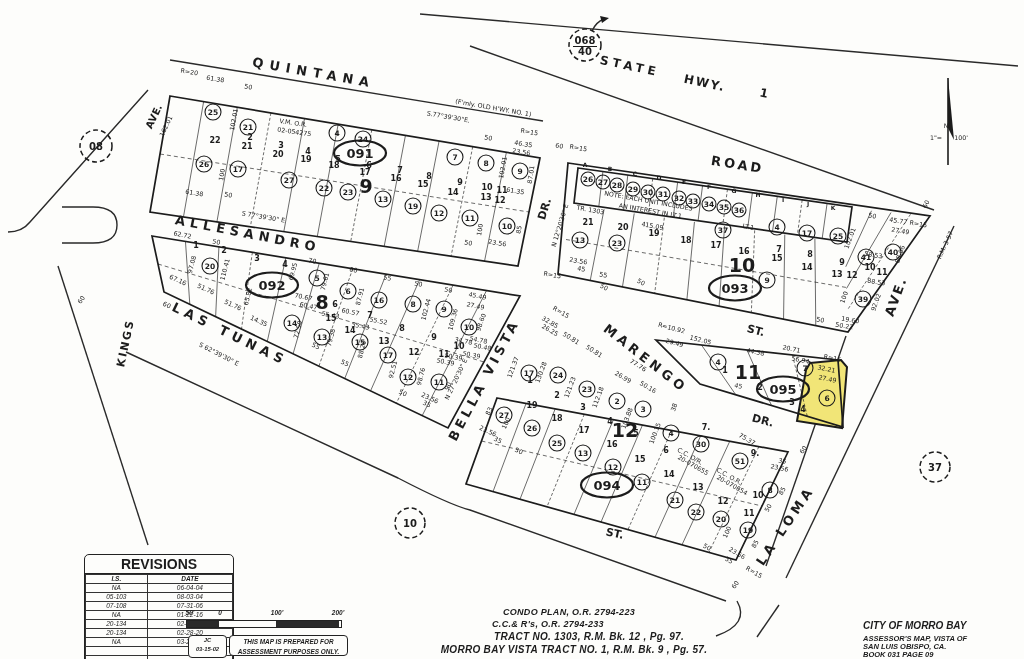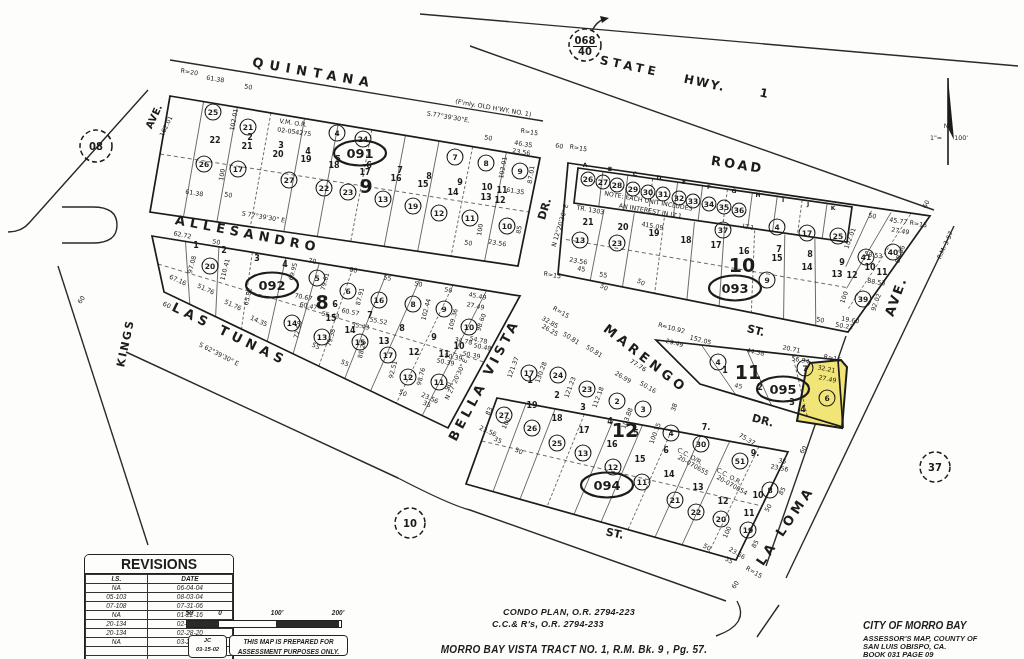--- a/index.html
+++ b/index.html
@@ -625,19 +625,20 @@
 
   <div class="jcbox">
     <div>JC</div>
     <div>03-15-02</div>
   </div>
 
   <div class="discbox">THIS MAP IS PREPARED FOR ASSESSMENT PURPOSES ONLY.</div>
 
   <div class="note" style="left:430px;top:607px;width:278px">CONDO PLAN, O.R. 2794-223</div>
   <div class="note" style="left:415px;top:619px;width:266px">C.C.&amp; R's, O.R. 2794-233</div>
+  <div class="note" style="left:430px;top:631px;width:318px;font-size:10px">TRACT NO. 1303, R.M. Bk. 12 , Pg. 97.</div>
   <div class="note" style="left:400px;top:644px;width:348px;font-size:10px">MORRO BAY VISTA TRACT NO. 1, R.M. Bk. 9 , Pg. 57.</div>
 
   <div class="foot" style="top:620px;font-size:10px">CITY OF MORRO BAY</div>
-  <div class="foot" style="top:634px;font-size:7.5px">ASSESSOR'S MAP, COUNTY OF</div>
+  <div class="foot" style="top:634px;font-size:7.5px">ASSESSOR'S MAP, VISTA OF</div>
   <div class="foot" style="top:642px;font-size:7.5px">SAN LUIS OBISPO, CA.</div>
   <div class="foot" style="top:650px;font-size:7.5px">BOOK 031 PAGE 09</div>
 </div>
 
 </body></html>

